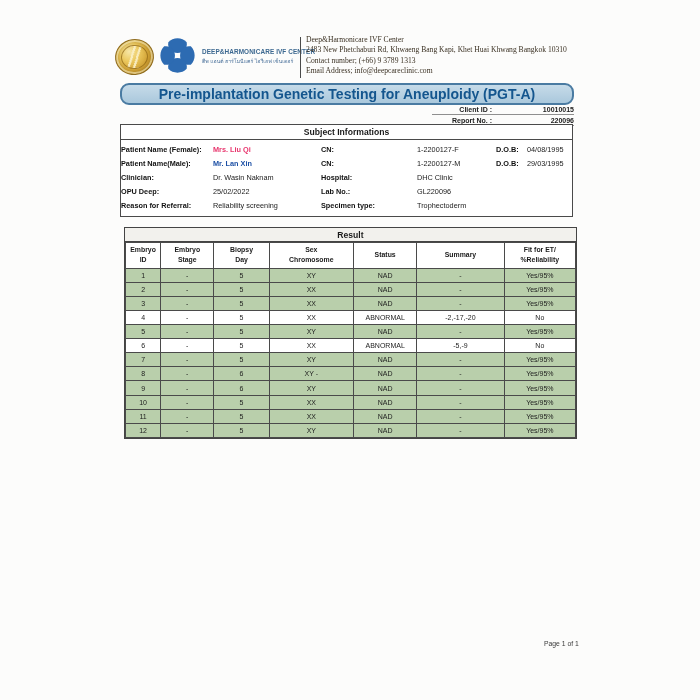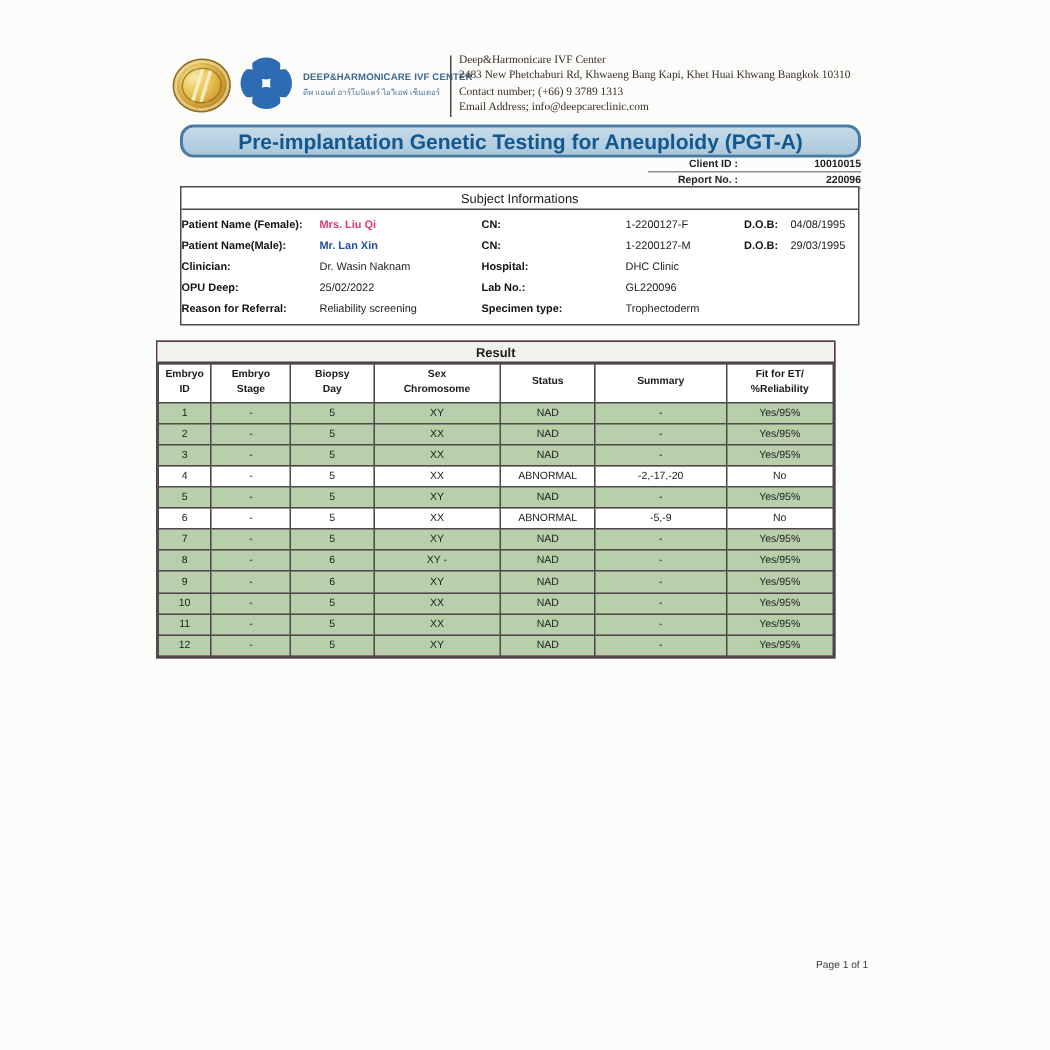--- a/index.html
+++ b/index.html
@@ -29,28 +29,28 @@
     text-align:center;font-weight:bold;font-size:14px;line-height:18px;color:var(--title-text);}
 
   
   .meta-block{position:absolute;left:432px;top:104px;width:142px;font-size:7px;color:#222;}
   .meta-row{display:flex;border-bottom:1px solid #8f8f8f;padding:1px 0;height:8px;align-items:center;}
   .meta-label{width:60px;text-align:right;font-weight:bold;white-space:nowrap;}
   .meta-value{flex:1;text-align:right;font-weight:bold;}
 
   
   .subject-box{position:absolute;left:120px;top:124px;width:451px;border:1.5px solid #4a4a4a;background:#fff;}
-  .box-heading{text-align:center;font-weight:normal;font-size:8.6px;padding:2px 0;border-bottom:1.5px solid #4a4a4a;}
+  .box-heading{text-align:center;font-weight:bold;font-size:8.6px;padding:2px 0;border-bottom:1.5px solid #4a4a4a;}
   .info-rows{padding:3px 0 4px;}
   .info-row{display:grid;grid-template-columns:89px 111px 93px 82px 28px 1fr;height:13.8px;align-items:center;font-size:7.3px;}
   .info-label{font-weight:bold;white-space:nowrap;color:#111;}
   .info-value{text-align:left;padding-left:3px;white-space:nowrap;color:#222;}
 
   
-  .result-box{position:absolute;left:104px;top:227px;width:451px;border:1.5px solid #444;background:#ec4899;}
+  .result-box{position:absolute;left:124px;top:227px;width:451px;border:1.5px solid #444;background:#15803d;}
   .result-heading{text-align:center;font-weight:bold;font-size:8.6px;padding:1.5px 0;border-bottom:1px solid #444;background:#f2f1ed;}
   table.result-table{width:100%;border-collapse:collapse;table-layout:fixed;}
   .result-table col.c1{width:35px}.result-table col.c2{width:53px}.result-table col.c3{width:55px}
   .result-table col.c4{width:84px}.result-table col.c5{width:63px}.result-table col.c6{width:87px}
   .result-table col.c7{width:71px}
   .result-table th{border:1px solid #4a4a4a;font-size:6.9px;font-weight:bold;padding:2px 0;line-height:1.5;background:#fff;vertical-align:middle;}
   .result-table .th-line{display:block;}
   .result-table td{border:1px solid #4a4a4a;font-size:7px;text-align:center;height:13.1px;padding:0;color:#1d1d1d;}
   .result-table tr.row-normal td{background:var(--row-green);}
   .result-table tr.row-abnormal td{background:#ffffff;}

